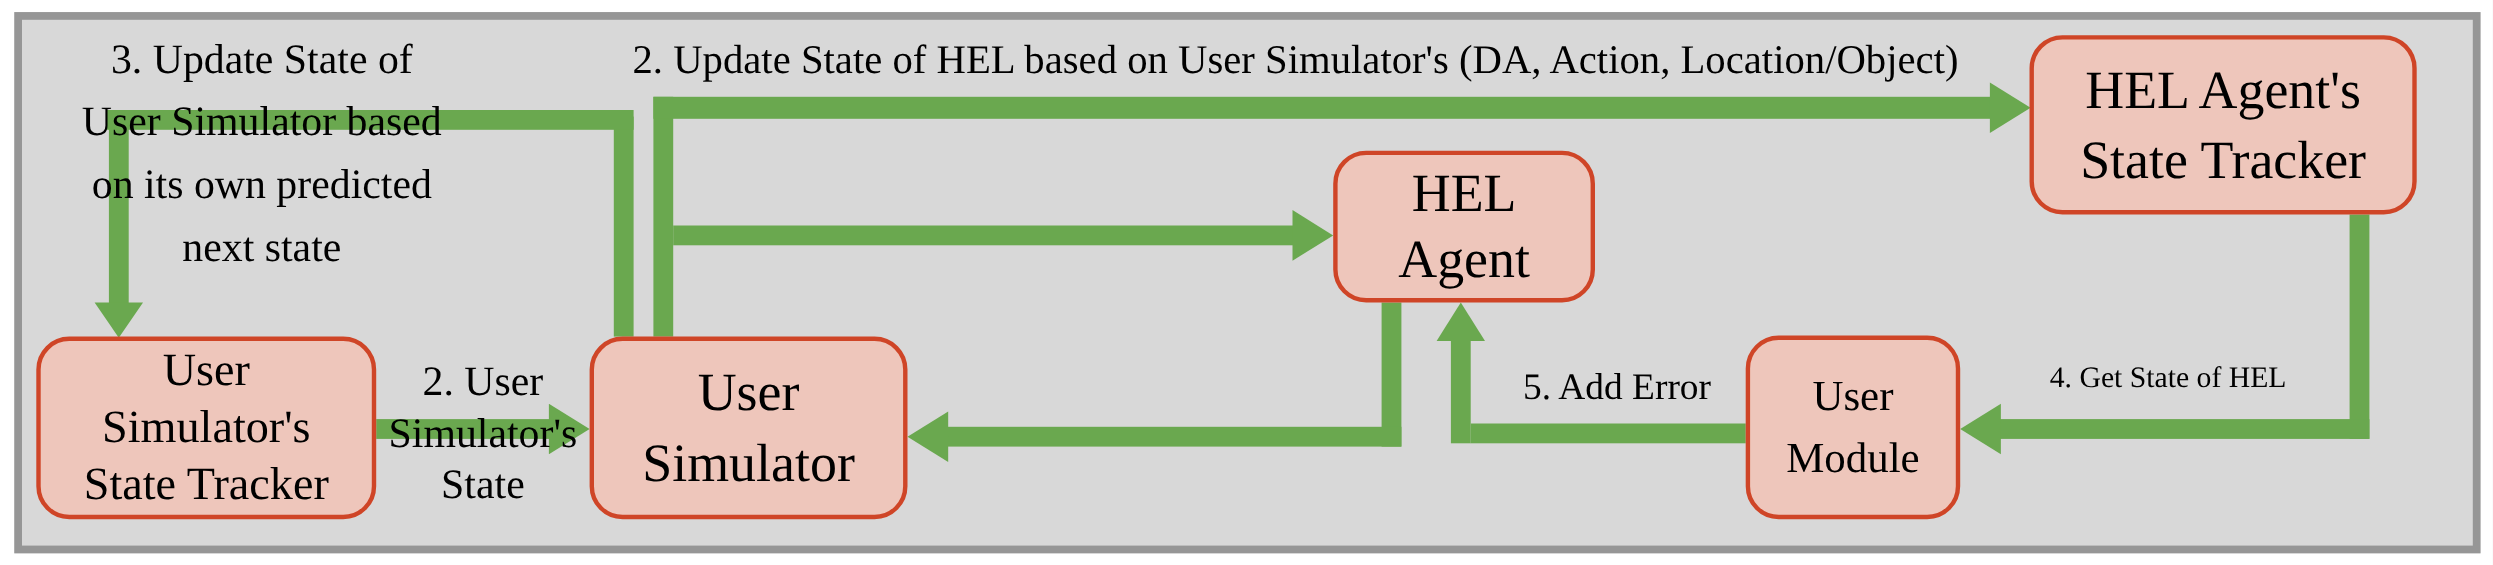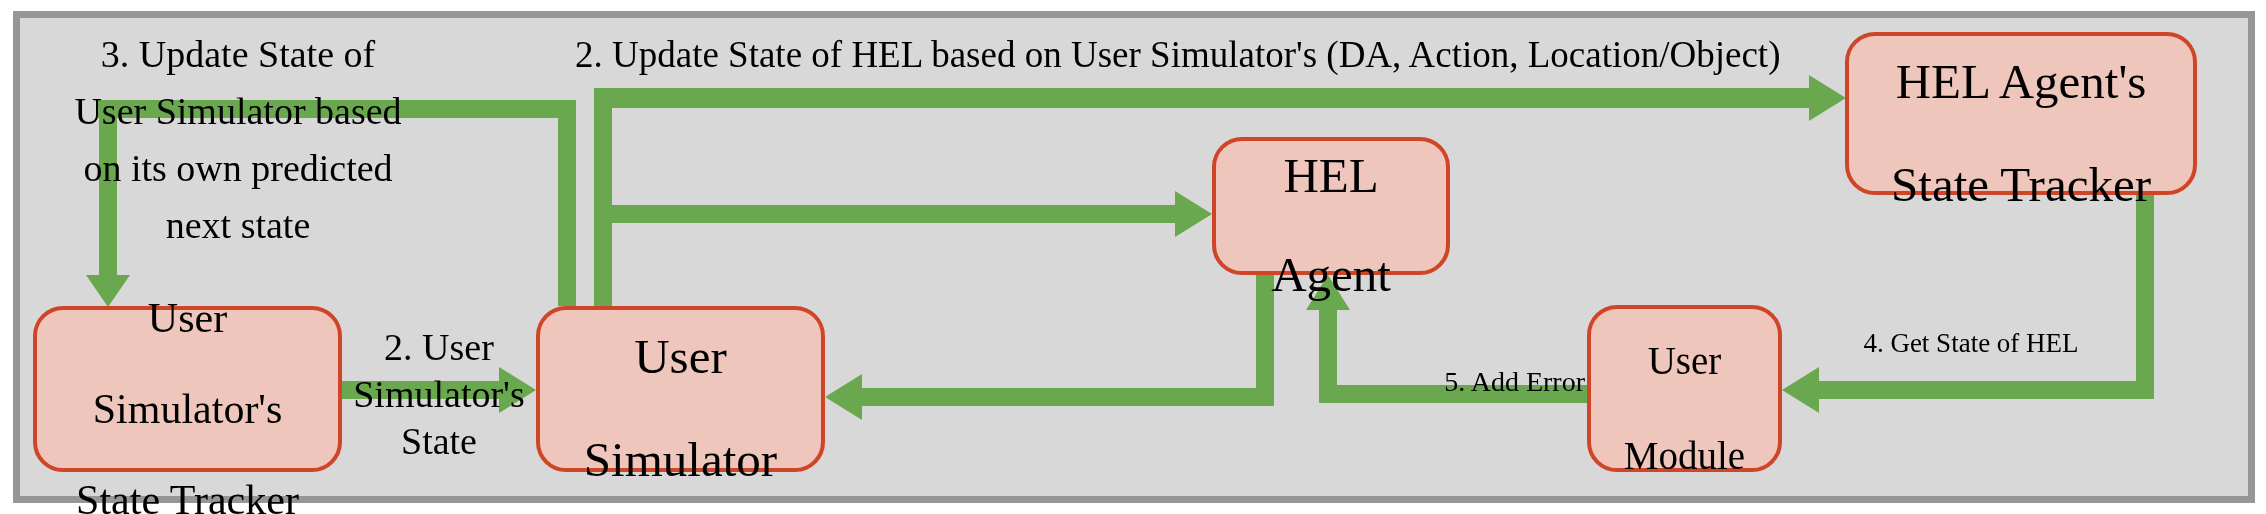--- a/index.html
+++ b/index.html
@@ -11,41 +11,41 @@
     position:absolute;left:13px;top:11px;width:2242px;height:492px;
     box-sizing:border-box;border:7px solid #969696;background:#d8d8d8;
   }
   
   .node{
     position:absolute;box-sizing:border-box;
     background:#eec6bb;border:4px solid #cf4527;border-radius:30px;
     display:flex;flex-direction:column;align-items:center;justify-content:center;
     text-align:center;z-index:3;
   }
-  .node span{display:block;white-space:nowrap;margin-top:39px;}
+  .node span{display:block;white-space:nowrap;}
   #node-ust{left:33px;top:306px;width:309px;height:166px;font-size:42px;line-height:52px;}
   #node-us {left:536px;top:306px;width:289px;height:166px;font-size:49px;line-height:64px;}
   #node-ha {left:1212px;top:137px;width:238px;height:138px;font-size:49px;line-height:60px;}
   #node-hat{left:1845px;top:32px;width:352px;height:163px;font-size:49px;line-height:64px;}
   #node-em {left:1587px;top:305px;width:195px;height:167px;font-size:39px;line-height:56px;}
   
   .seg{position:absolute;background:#6aa84f;z-index:1;}
   .head{position:absolute;width:0;height:0;z-index:1;}
   .head.right{border-top:23px solid transparent;border-bottom:23px solid transparent;border-left:37px solid #6aa84f;}
   .head.left {border-top:23px solid transparent;border-bottom:23px solid transparent;border-right:37px solid #6aa84f;}
   .head.down {border-left:22px solid transparent;border-right:22px solid transparent;border-top:32px solid #6aa84f;}
   .head.up   {border-left:22px solid transparent;border-right:22px solid transparent;border-bottom:35px solid #6aa84f;}
   
   .lbl{position:absolute;z-index:2;white-space:nowrap;}
   #lbl-2{left:575px;top:33px;font-size:37px;}
   #lbl-1{left:622px;top:156px;font-size:39px;}
   #lbl-3{left:70px;top:26px;width:336px;text-align:center;font-size:38px;line-height:57px;white-space:normal;}
   #lbl-7{left:342px;top:324px;width:194px;text-align:center;font-size:38px;line-height:47px;white-space:normal;}
   #lbl-6{left:880px;top:331px;width:380px;text-align:center;font-size:39px;}
-  #lbl-5{left:1355px;top:334px;width:230px;text-align:right;font-size:28px;margin-top:32px;}
+  #lbl-5{left:1355px;top:334px;width:230px;text-align:center;font-size:34px;}
   #lbl-4{left:1796px;top:328px;width:350px;text-align:center;font-size:27px;}
 </style>
 </head>
 <body>
 
 <div id="canvas">
   <div id="frame"></div>
 
   <div class="seg" style="left:594px;top:88px;width:18px;height:218px;"></div>
   <div class="seg" style="left:594px;top:88px;width:1216px;height:20px;"></div>

